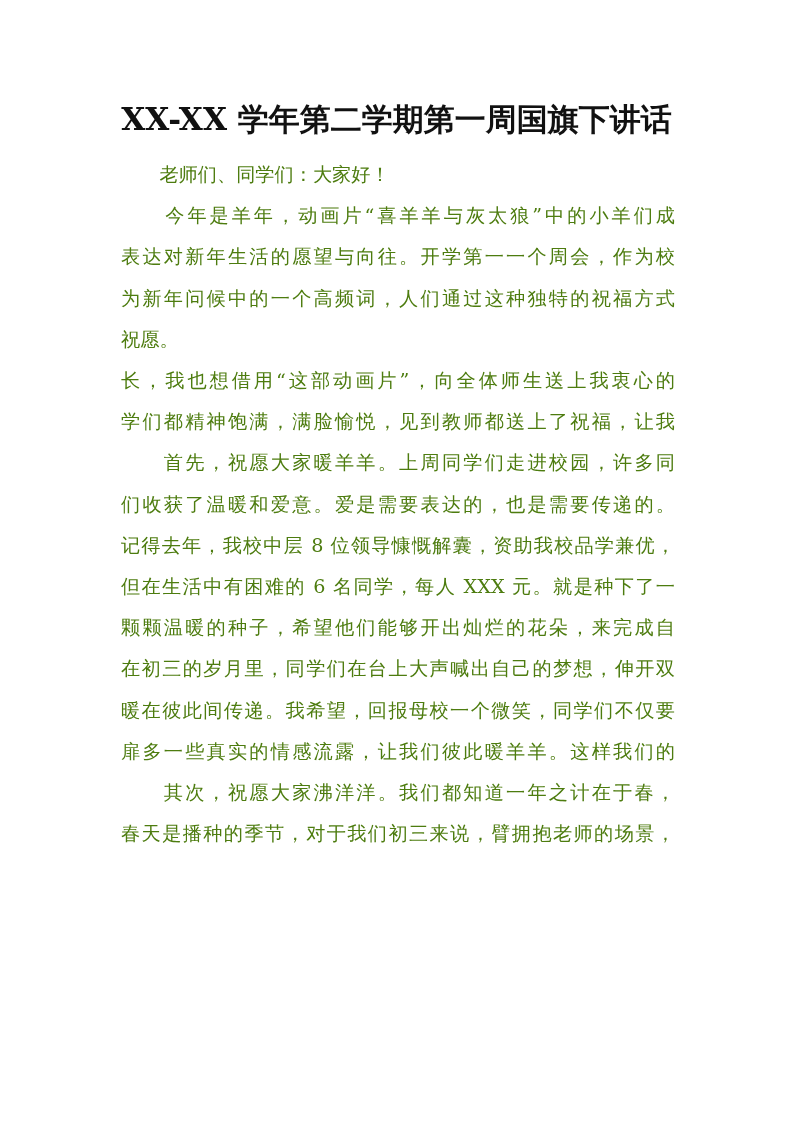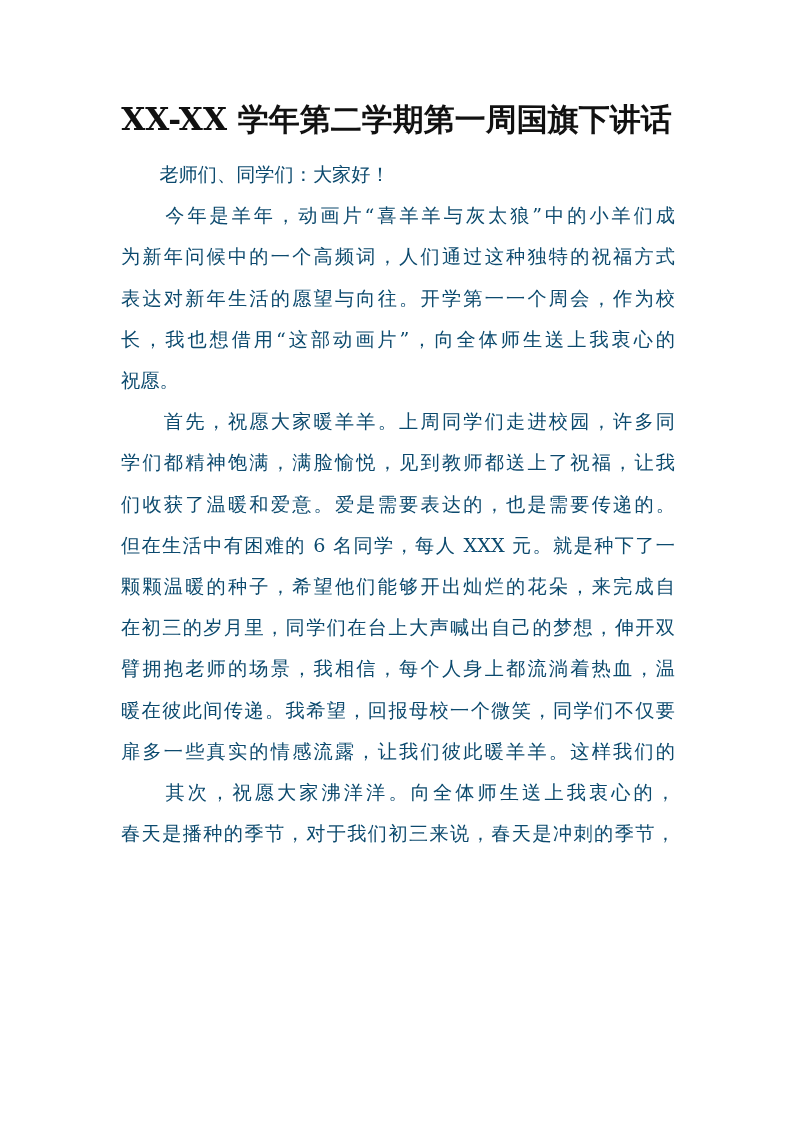--- a/index.html
+++ b/index.html
@@ -16,21 +16,21 @@
       font-size: 31px;
       line-height: 44px;
       color: #111;
       letter-spacing: 0px;
     }
     .body-text {
       position: absolute; left: 121px; top: 154px; width: 554px;
       font-family: "DejaVu Serif", "Liberation Serif", serif;
       font-size: 19.2px;
       line-height: 41.2px;
-      color: #0c4a6e;
+      color: #4d7c0f;
       text-align: justify;
     }
     .para {
       margin: 0; padding: 0;
       text-indent: 2em;
     }
     .line { display: block; white-space: nowrap; text-align: justify; text-align-last: justify; }
     .line.last { text-align-last: left; }
   </style>
 </head>
@@ -38,34 +38,34 @@
 
 <div class="page">
   <div class="title">XX-XX 学年第二学期第一周国旗下讲话</div>
 
   <div class="body-text">
     <div class="para" style="text-indent:0">
       <span class="line last">　　老师们、同学们：大家好！</span>
     </div>
     <div class="para" style="text-indent:0">
       <span class="line">　　今年是羊年，动画片“喜羊羊与灰太狼”中的小羊们成</span>
+      <span class="line">表达对新年生活的愿望与向往。开学第一一个周会，作为校</span>
       <span class="line">为新年问候中的一个高频词，人们通过这种独特的祝福方式</span>
-      <span class="line">表达对新年生活的愿望与向往。开学第一一个周会，作为校</span>
+      <span class="line last">祝愿。</span>
       <span class="line">长，我也想借用“这部动画片”，向全体师生送上我衷心的</span>
-      <span class="line last">祝愿。</span>
     </div>
     <div class="para" style="text-indent:0">
+      <span class="line">学们都精神饱满，满脸愉悦，见到教师都送上了祝福，让我</span>
       <span class="line">　　首先，祝愿大家暖羊羊。上周同学们走进校园，许多同</span>
-      <span class="line">学们都精神饱满，满脸愉悦，见到教师都送上了祝福，让我</span>
       <span class="line">们收获了温暖和爱意。爱是需要表达的，也是需要传递的。</span>
+      <span class="line">记得去年，我校中层 8 位领导慷慨解囊，资助我校品学兼优，</span>
       <span class="line">但在生活中有困难的 6 名同学，每人 XXX 元。就是种下了一</span>
       <span class="line">颗颗温暖的种子，希望他们能够开出灿烂的花朵，来完成自</span>
       <span class="line">在初三的岁月里，同学们在台上大声喊出自己的梦想，伸开双</span>
-      <span class="line">臂拥抱老师的场景，我相信，每个人身上都流淌着热血，温</span>
       <span class="line">暖在彼此间传递。我希望，回报母校一个微笑，同学们不仅要</span>
       <span class="line">扉多一些真实的情感流露，让我们彼此暖羊羊。这样我们的</span>
     </div>
     <div class="para" style="text-indent:0">
-      <span class="line">　　其次，祝愿大家沸洋洋。向全体师生送上我衷心的，</span>
-      <span class="line">春天是播种的季节，对于我们初三来说，春天是冲刺的季节，</span>
+      <span class="line">　　其次，祝愿大家沸洋洋。我们都知道一年之计在于春，</span>
+      <span class="line">春天是播种的季节，对于我们初三来说，臂拥抱老师的场景，</span>
     </div>
   </div>
 </div>
 
 </body></html>

